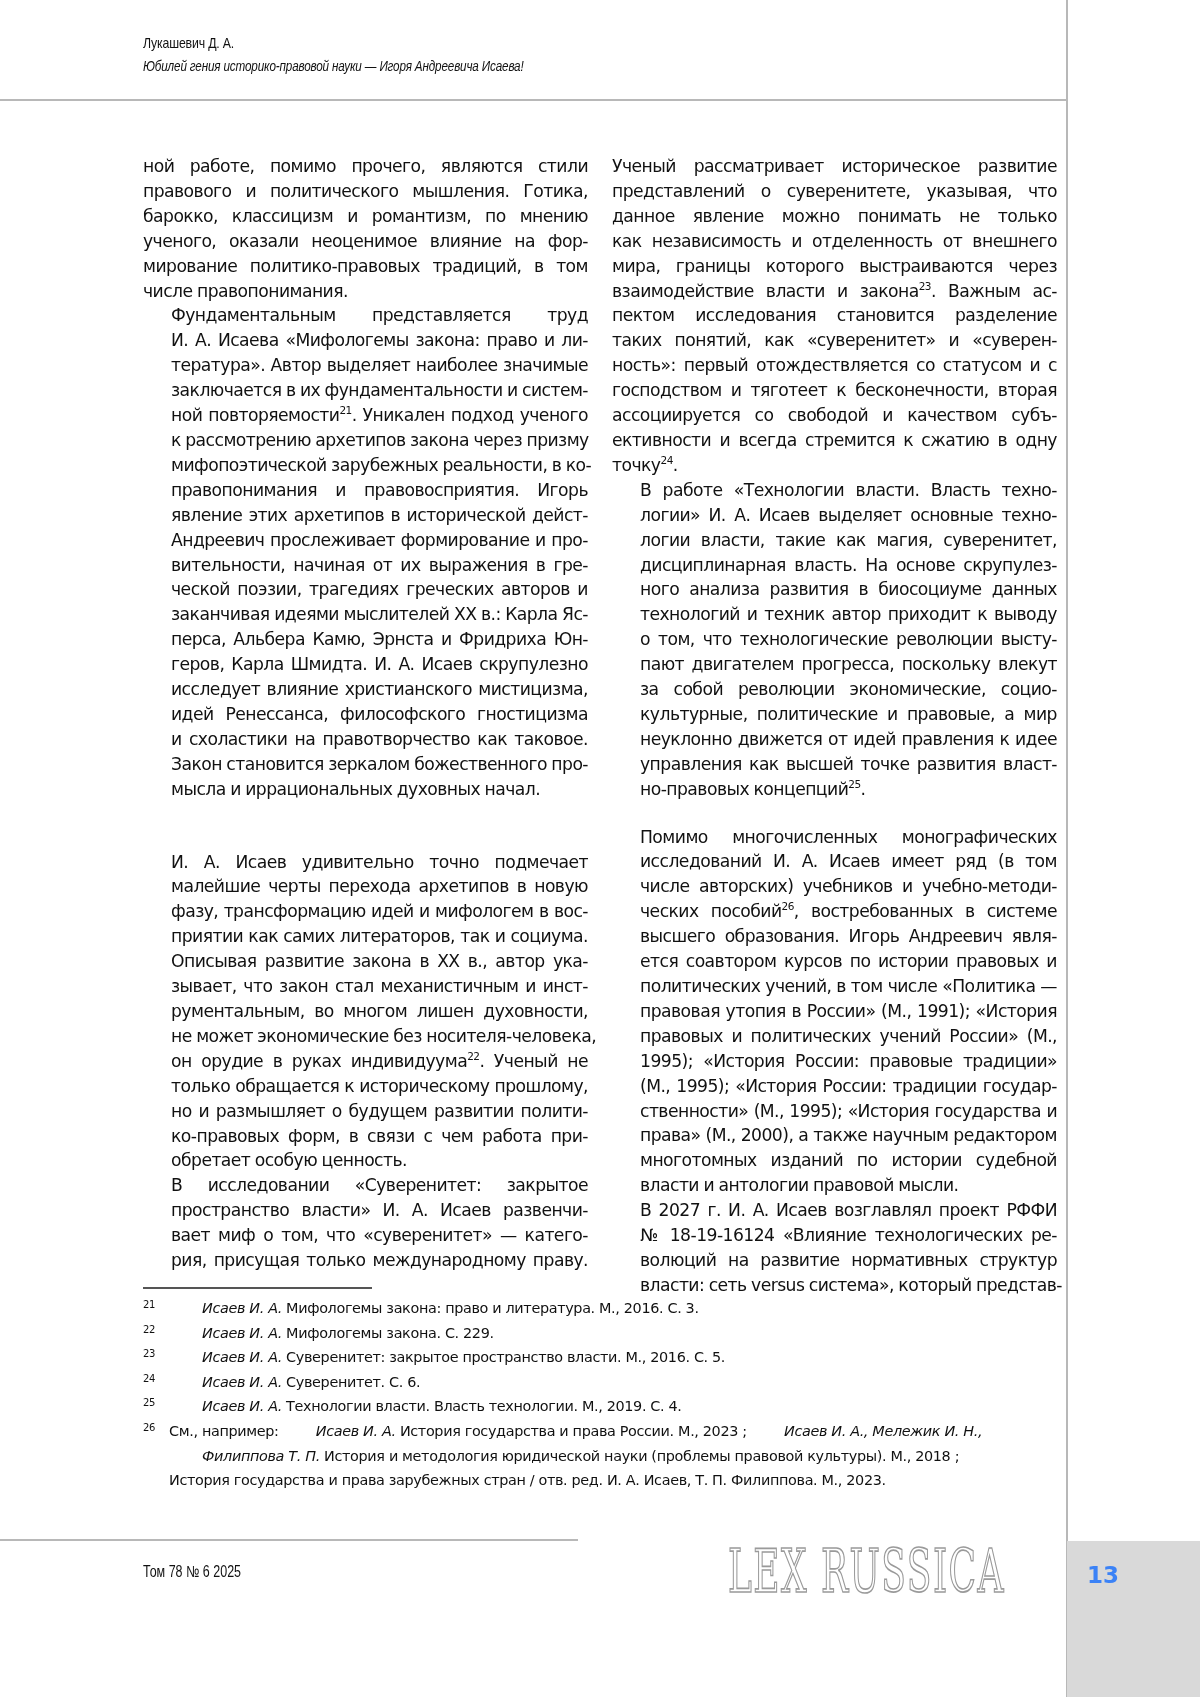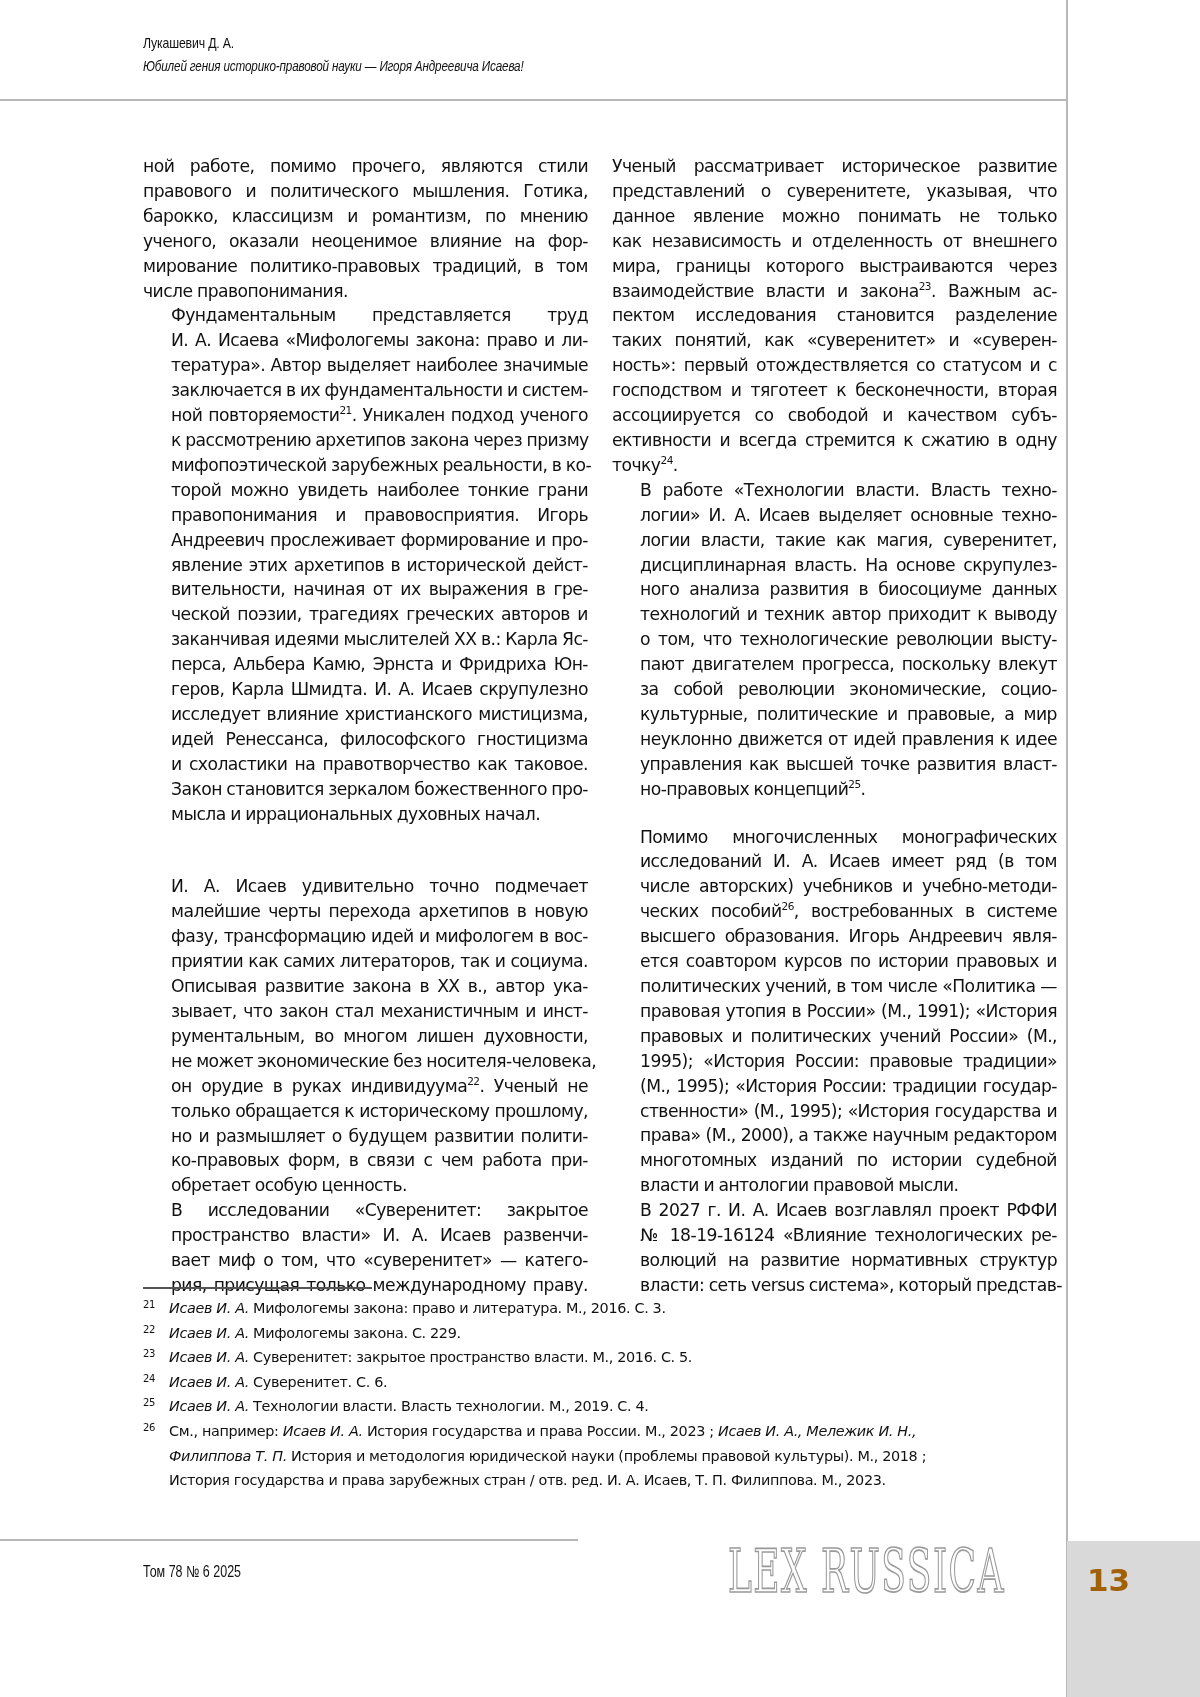--- a/index.html
+++ b/index.html
@@ -1,36 +1,36 @@
 <!DOCTYPE html>
 <html><head>
 <meta charset="utf-8">
 <style>
   html, body { margin:0; padding:0; background:#fff; }
   body { width:1200px; height:1697px; position:relative; overflow:hidden; font-family:"Liberation Sans", sans-serif; color:#111; }
   .right-rule { position:absolute; left:1066px; top:0; width:2px; height:1697px; background:#b8b8b8; }
   .page-tab { position:absolute; left:1067px; top:1541px; width:133px; height:156px; background:#d9d9d9; }
-  .page-num { position:absolute; left:1087px; top:1562px; font-family:"DejaVu Sans", sans-serif; font-weight:bold; font-size:31px; color:#a16207; }
+  .page-num { position:absolute; left:1087px; top:1562px; font-family:"DejaVu Sans", sans-serif; font-weight:bold; font-size:23px; color:#3b82f6; }
   .header { position:absolute; left:143px; top:34px; }
   .header .author { font-family:"Liberation Sans Narrow","Liberation Sans", sans-serif; font-size:15px; transform:scaleX(0.82); transform-origin:left; letter-spacing:-0.2px; }
   .header .title { font-style:italic; font-size:15px; margin-top:6px; transform:scaleX(0.78); transform-origin:left; white-space:nowrap; letter-spacing:-0.2px; }
   .header-rule { position:absolute; left:0; top:99px; width:1067px; height:2px; background:#b8b8b8; }
   .col { position:absolute; top:154px; width:445px; font-family:"DejaVu Sans", sans-serif; font-size:17.2px; line-height:24.9px; letter-spacing:-0.55px; word-spacing:-0.5px; text-align:justify; }
   .col.left { left:143px; }
   .col.right { left:612px; }
   .col p { margin:0; text-indent:0; }
   .col p.ind { text-indent:28px; }
   .col p span.line { display:block; text-align:justify; text-align-last:justify; white-space:nowrap; }
   .col p span.line.last { text-align-last:left; }
   sup { font-size:10.5px; line-height:0; vertical-align:super; }
   .fn-rule { position:absolute; left:143px; top:1287px; width:229px; height:2px; background:#555; }
   .footnotes { position:absolute; left:143px; top:1296px; width:925px; font-family:"DejaVu Sans", sans-serif; font-size:14.4px; line-height:24.6px; letter-spacing:-0.35px; }
   .fn { position:relative; padding-left:26px; }
   .fn .n { position:absolute; left:0; top:-3px; font-size:10px; }
-  .fn i { font-style:italic; }
+  .fn i { font-style:italic;margin-left:33px; }
   .footer-rule { position:absolute; left:0; top:1539px; width:578px; height:2px; background:#b8b8b8; }
   .issue { position:absolute; left:143px; top:1563px; font-size:16px; transform:scaleX(0.78); transform-origin:left; white-space:nowrap; }
   .logo { position:absolute; left:728px; top:1538px; font-family:"DejaVu Serif", serif; font-size:50px; color:#fff; -webkit-text-stroke:1.4px #9a9a9a; letter-spacing:2px; transform:scaleX(0.72) scaleY(1.18); transform-origin:left top; white-space:nowrap; }
 </style>
 </head>
 <body>
 
 <div class="right-rule"></div>
 <div class="page-tab"></div>
 <div class="page-num">13</div>
@@ -51,24 +51,23 @@
       <span class="line last">числе правопонимания.</span>
     </p>
     <p class="ind">
       <span class="line" style="text-indent: 28px;">Фундаментальным представляется труд</span>
       <span class="line">И. А. Исаева «Мифологемы закона: право и ли-</span>
       <span class="line">тература». Автор выделяет наиболее значимые</span>
       <span class="line">заключается в их фундаментальности и систем-</span>
       <span class="line">ной повторяемости<sup>21</sup>. Уникален подход ученого</span>
       <span class="line">к рассмотрению архетипов закона через призму</span>
       <span class="line">мифопоэтической зарубежных реальности, в ко-</span>
-      <span class="line">торой можно увидеть наиболее тонкие грани</span>
       <span class="line">правопонимания и правовосприятия. Игорь</span>
+      <span class="line">явление этих архетипов в исторической дейст-</span>
       <span class="line">Андреевич прослеживает формирование и про-</span>
-      <span class="line">явление этих архетипов в исторической дейст-</span>
       <span class="line">вительности, начиная от их выражения в гре-</span>
       <span class="line">ческой поэзии, трагедиях греческих авторов и</span>
       <span class="line">заканчивая идеями мыслителей XX в.: Карла Яс-</span>
       <span class="line">перса, Альбера Камю, Эрнста и Фридриха Юн-</span>
       <span class="line">геров, Карла Шмидта. И. А. Исаев скрупулезно</span>
       <span class="line">исследует влияние христианского мистицизма,</span>
       <span class="line">идей Ренессанса, философского гностицизма</span>
       <span class="line">и схоластики на правотворчество как таковое.</span>
       <span class="line">Закон становится зеркалом божественного про-</span>
       <span class="line last">мысла и иррациональных духовных начал.</span>

